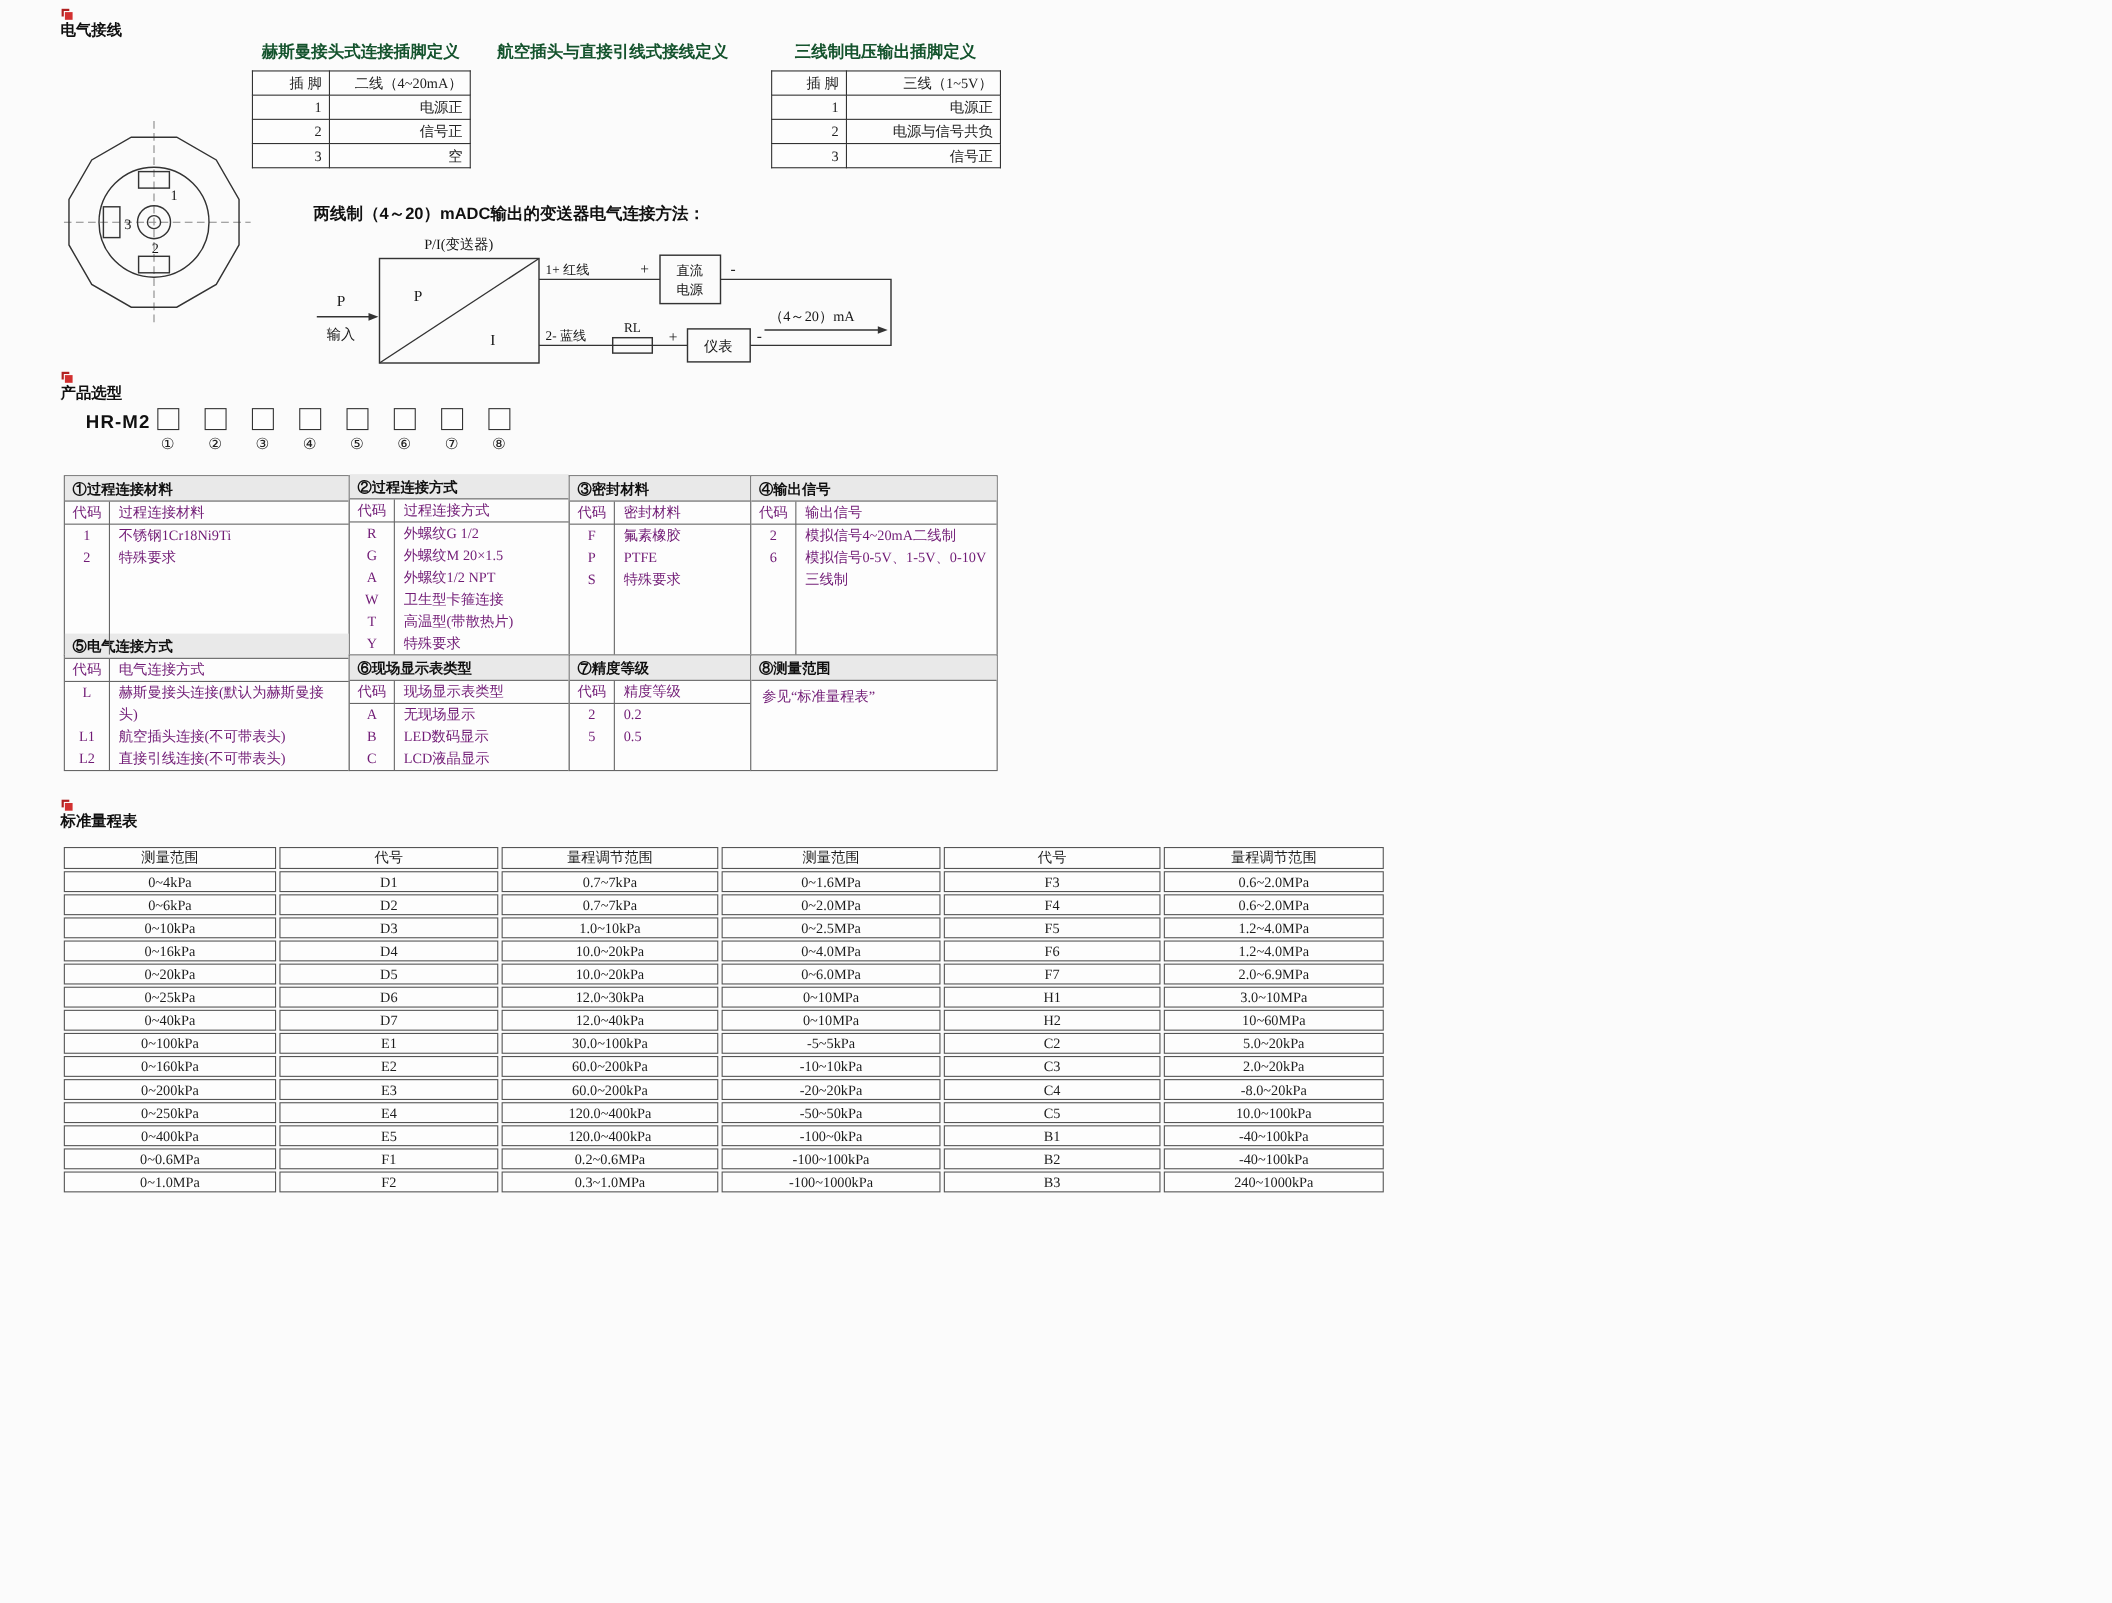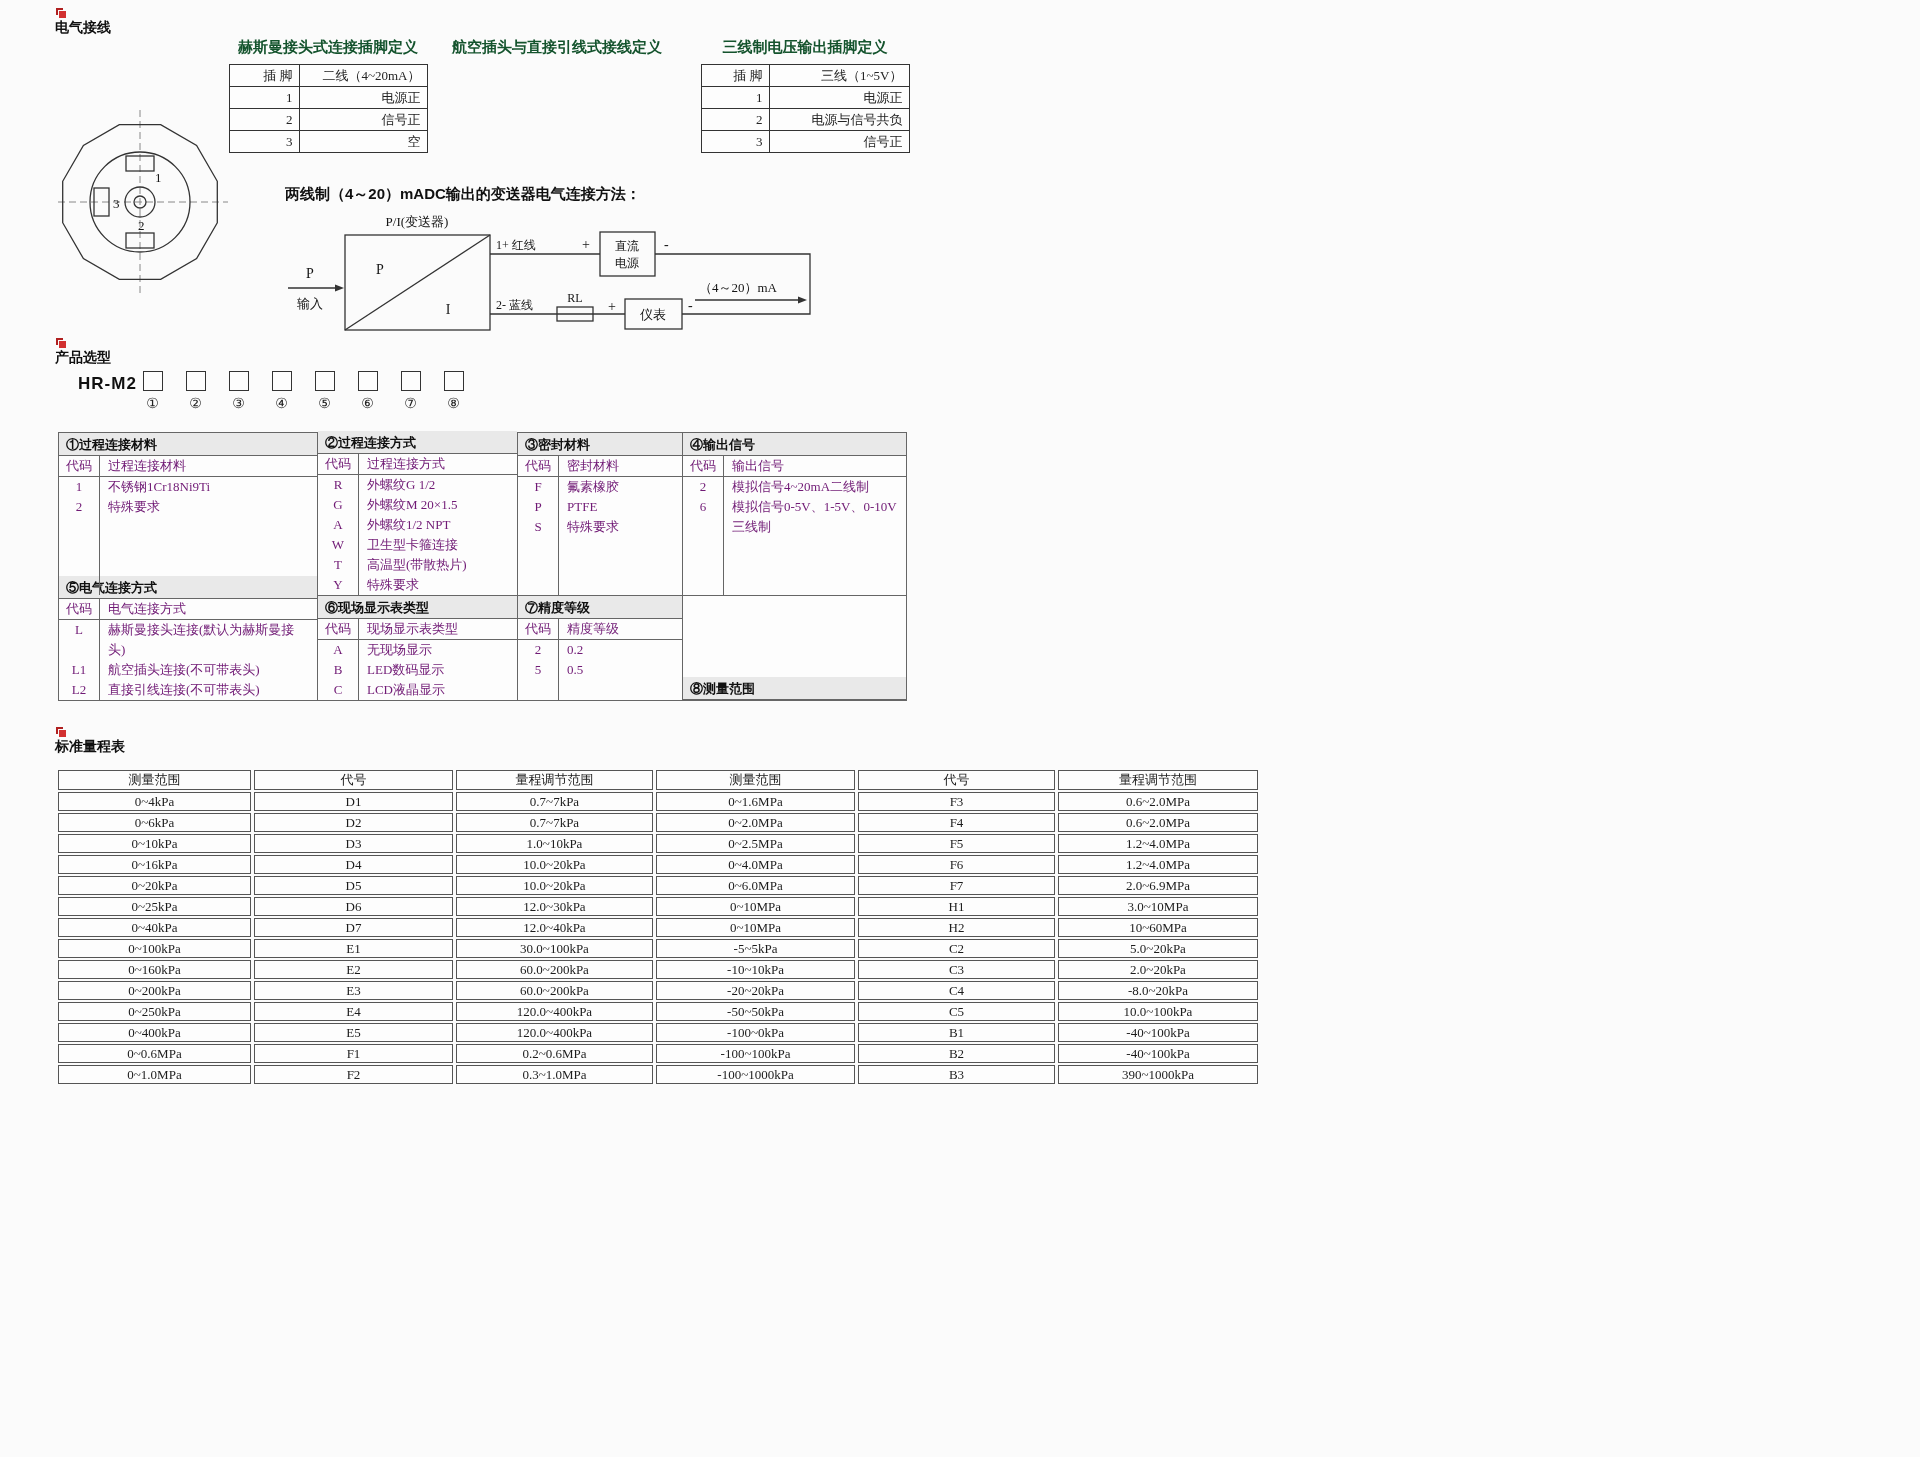--- a/index.html
+++ b/index.html
@@ -378,20 +378,23 @@
             <div class="sel-row">
               <div class="sel-code">5</div>
               <div class="sel-desc">0.5</div>
             </div>
           </div>
       </div>
     </div>
 
     <div class="sel-cell">
       <div class="sel-title">⑧测量范围</div>
+      <div class="sel-body">
+        <div class="sel-note">参见“标准量程表”</div>
+      </div>
     </div>
 
   </div>
 
   <span class="section-marker" style="left:56px;top:727px"></span>
   <div class="section-title" style="left:55px;top:738px">标准量程表</div>
 
   <table class="range-table" style="left:55px;top:768px">
     <colgroup>
       <col style="width:193px">
@@ -515,18 +518,18 @@
           <td>-100~100kPa</td>
           <td>B2</td>
           <td>-40~100kPa</td>
         </tr>
         <tr>
           <td>0~1.0MPa</td>
           <td>F2</td>
           <td>0.3~1.0MPa</td>
           <td>-100~1000kPa</td>
           <td>B3</td>
-          <td>390~1000kPa</td>
+          <td>240~1000kPa</td>
         </tr>
       </tbody>
   </table>
 
 </div>
 
 </body></html>

